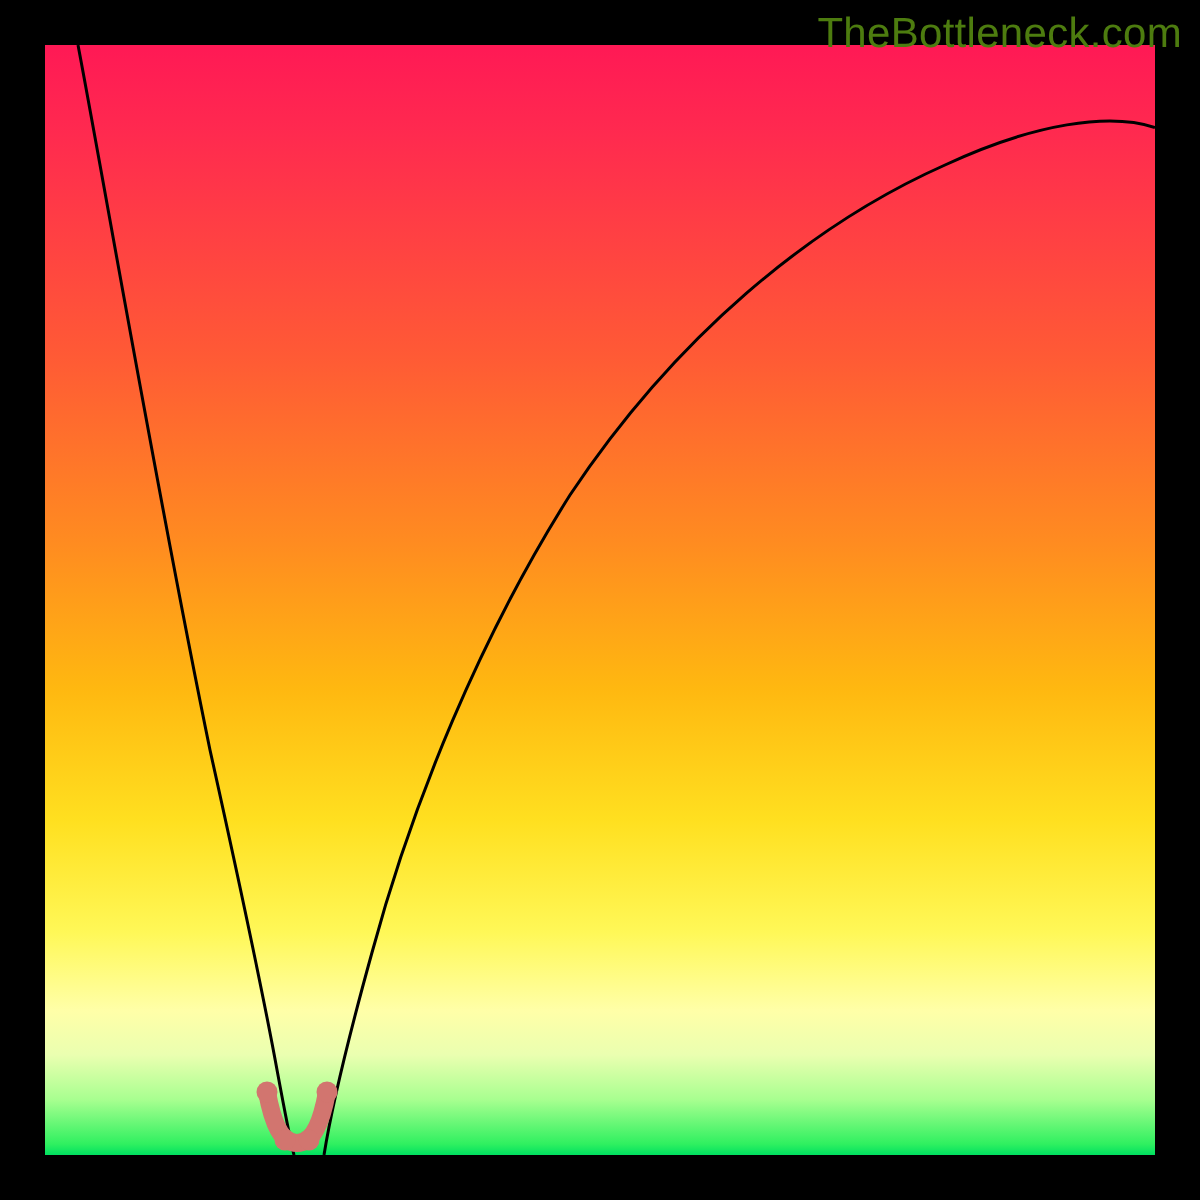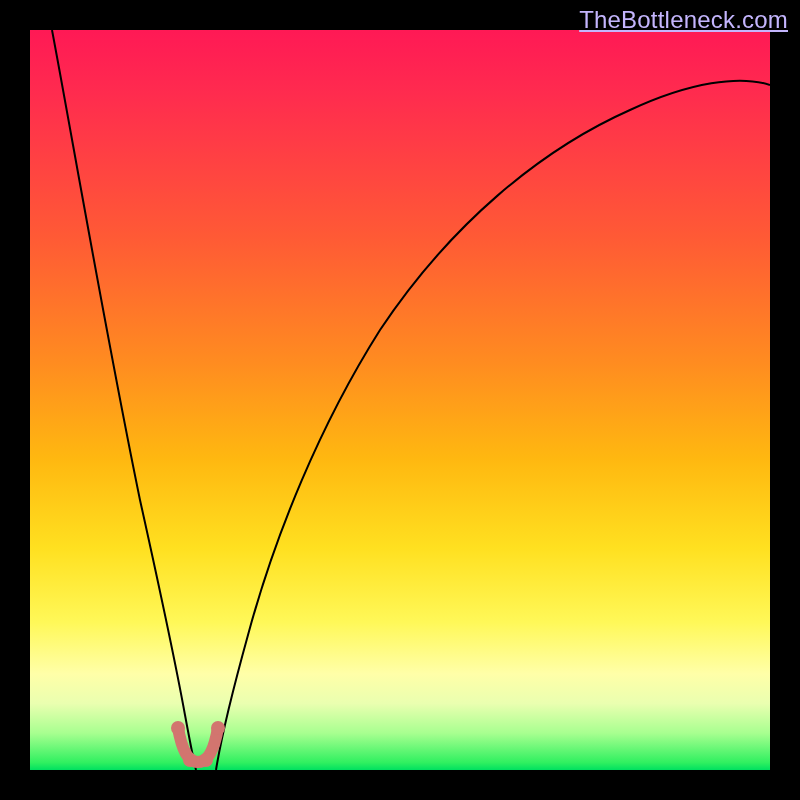--- a/index.html
+++ b/index.html
@@ -29,26 +29,25 @@
       #eaffb0 91%,
       #a8ff90 95%,
       #30f060 99%,
       #00e060 100%
     );
   }
   .watermark {
     position: absolute;
     top: 6px;
     right: 12px;
-    color: #c4b5fd;
-    font-size: 24px;
+    color: #4d7c0f;
+    font-size: 28px;
     font-weight: 400;
     letter-spacing: 0.2px;
     z-index: 10;
-    text-decoration: underline;
   }
   svg.plot {
     position: absolute;
     inset: 0;
     width: 100%;
     height: 100%;
   }
   .curve {
     fill: none;
     stroke: #000;

